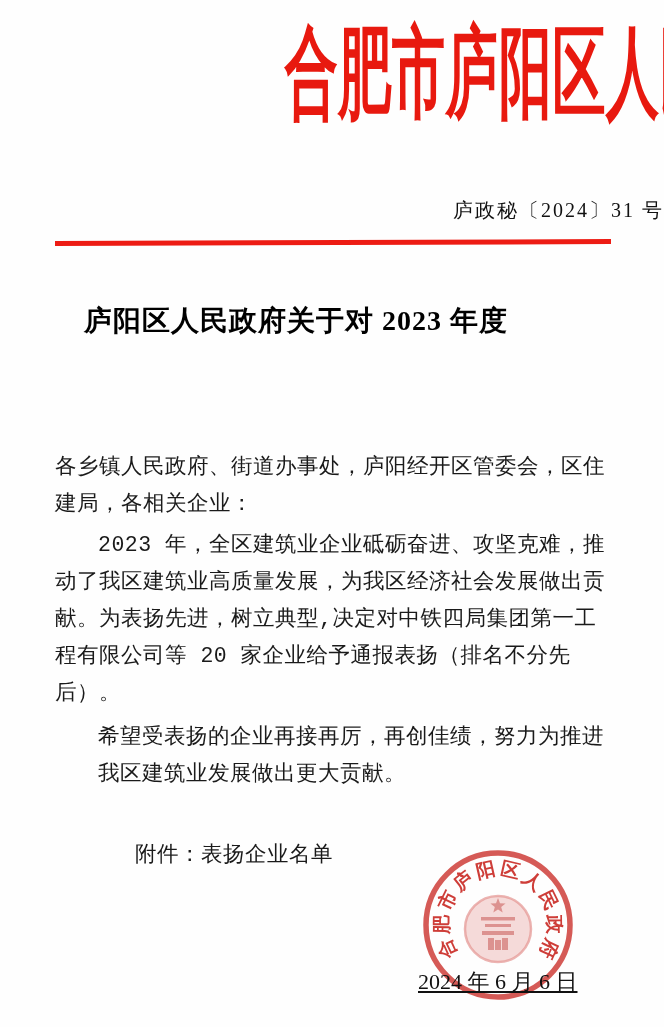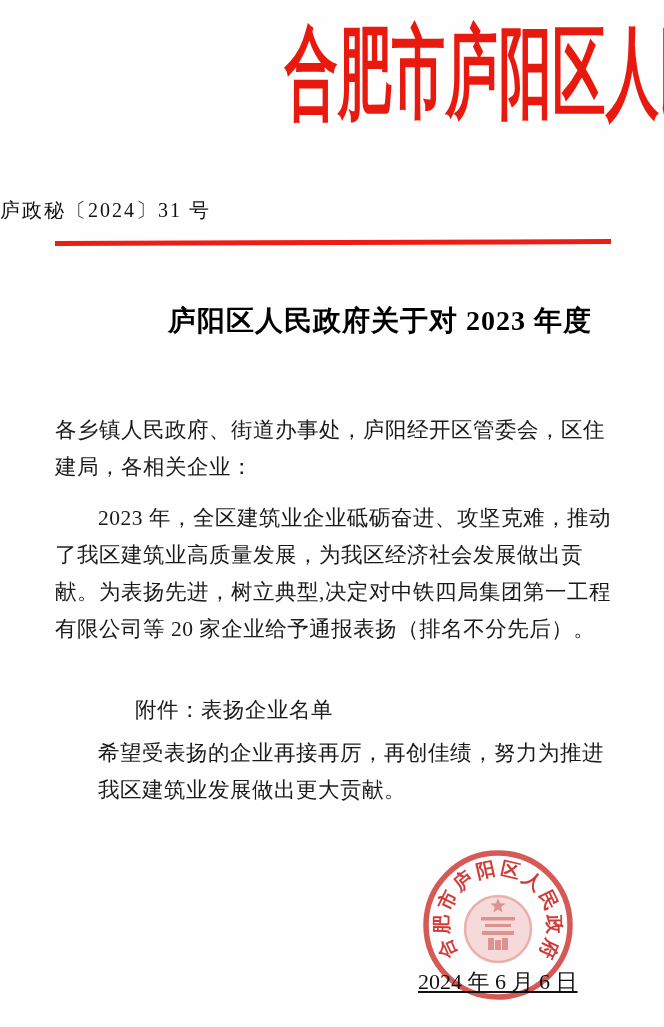--- a/index.html
+++ b/index.html
@@ -35,21 +35,21 @@
     transform: scaleX(0.53);
     transform-origin: center;
   }
 
   
   .doc-number {
     position: absolute;
     top: 197px;
     left: 0;
     width: 664px;
-    text-align: left;
+    text-align: right;
     font-size: 20px;
     letter-spacing: 2px;
     color: #111;
   }
 
   
   .red-line {
     position: absolute;
     top: 240px;
     left: 55px;
@@ -58,41 +58,41 @@
     background: #ed1c14;
     transform: rotate(-0.2deg);
   }
 
   
   .doc-title {
     position: absolute;
     top: 301px;
     left: 0;
     width: 592px;
-    text-align: right;
+    text-align: center;
     font-size: 28px;
     font-weight: 700;
     line-height: 40px;
     color: #000;
     letter-spacing: 1px;
   }
 
   
   .body-block {
     position: absolute;
     top: 412px;
     left: 55px;
     width: 557px;
     font-size: 21.5px;
     line-height: 37px;
     color: #1a1a1a;
     letter-spacing: 0.5px;
   }
-  .body-block p[data-name="salutation"] { text-indent: 0; }
-  .body-block p[data-name="paragraph-1"] { text-indent: 2em; margin-top: 14px; }
+  .body-block p[data-name="salutation"] { text-indent: 0; margin-top: 36px; }
+  .body-block p[data-name="paragraph-1"] { text-indent: 2em; margin-top: 5px; font-family: Liberation Mono, monospace; }
   .body-block p[data-name="paragraph-2"] { padding-left: 2em; margin-top: 6px; }
   .body-block p[data-name="attachment-line"] {
     margin-top: 44px;
     padding-left: 80px;
   }
 
   
   .seal {
     position: absolute;
     left: 418px;
@@ -133,22 +133,22 @@
 
   <div class="red-line" data-name="red-divider-line"></div>
 
   <div class="doc-title" data-name="document-title">
     <div data-name="document-title-line1">庐阳区人民政府关于对 2023 年度</div>
   </div>
 
   <div class="body-block" data-name="document-body">
     <p data-name="salutation">各乡镇人民政府、街道办事处，庐阳经开区管委会，区住建局，各相关企业：</p>
     <p data-name="paragraph-1">2023 年，全区建筑业企业砥砺奋进、攻坚克难，推动了我区建筑业高质量发展，为我区经济社会发展做出贡献。为表扬先进，树立典型,决定对中铁四局集团第一工程有限公司等 20 家企业给予通报表扬（排名不分先后）。</p>
+    <p data-name="paragraph-2">希望受表扬的企业再接再厉，再创佳绩，努力为推进我区建筑业发展做出更大贡献。</p>
     <p data-name="attachment-line">附件：表扬企业名单</p>
-    <p data-name="paragraph-2">希望受表扬的企业再接再厉，再创佳绩，努力为推进我区建筑业发展做出更大贡献。</p>
   </div>
 
   <div class="seal" data-name="official-seal">
     <svg viewBox="0 0 160 160" data-name="official-seal-graphic">
 
       <circle cx="80" cy="80" r="72" fill="none" stroke="#c8231d" stroke-width="5.5" opacity="0.85" data-name="seal-ring"></circle>
 
       <g id="seal-chars" data-name="seal-circular-text">
           <text x="80" y="30" text-anchor="middle" transform="rotate(-115 80 80)">合</text>
           <text x="80" y="30" text-anchor="middle" transform="rotate(-89.44444444444444 80 80)">肥</text>

